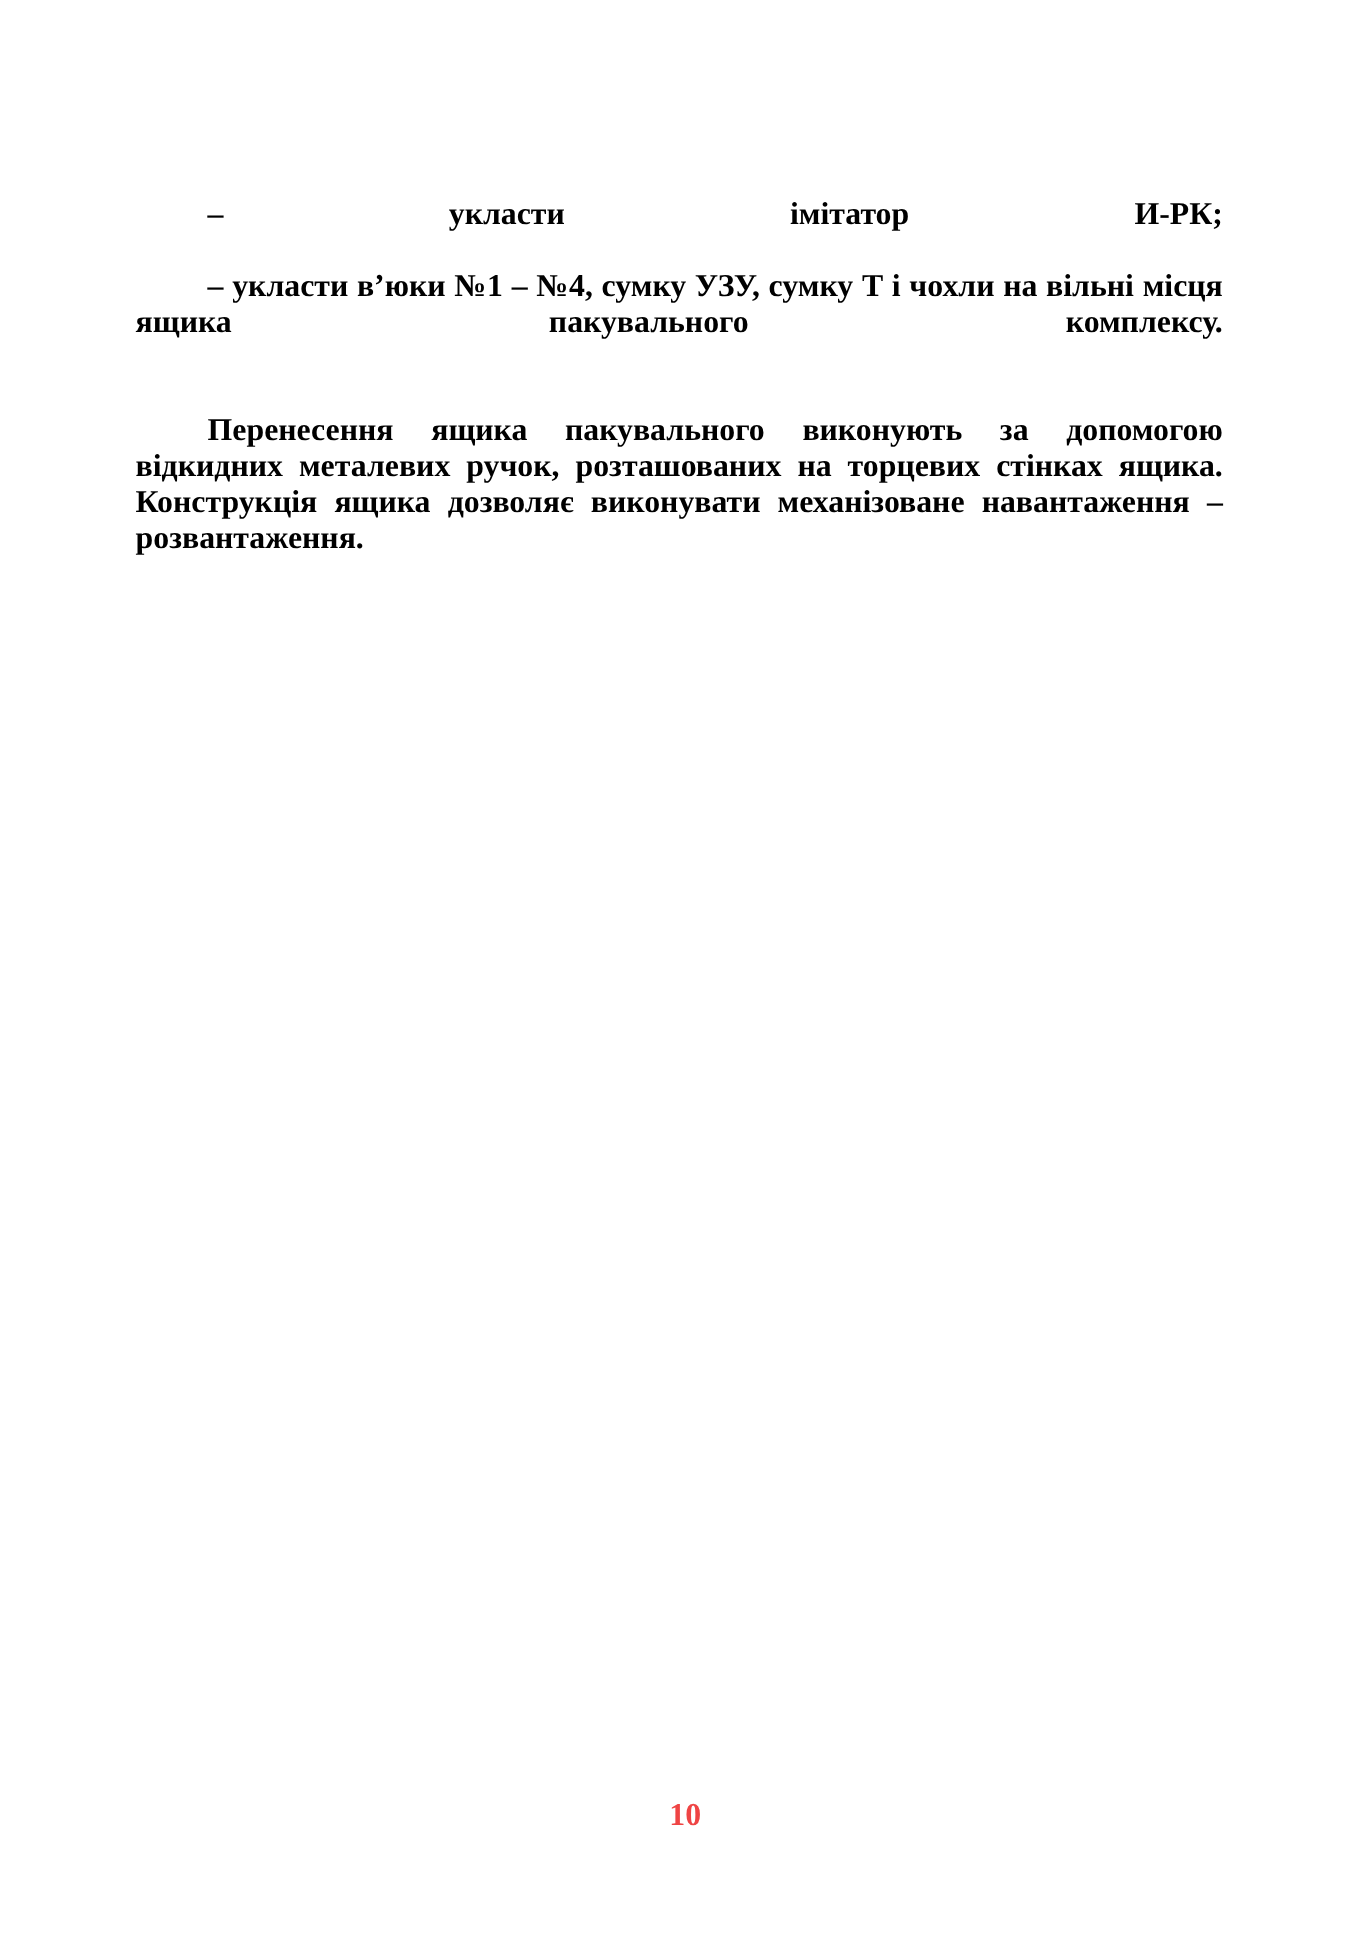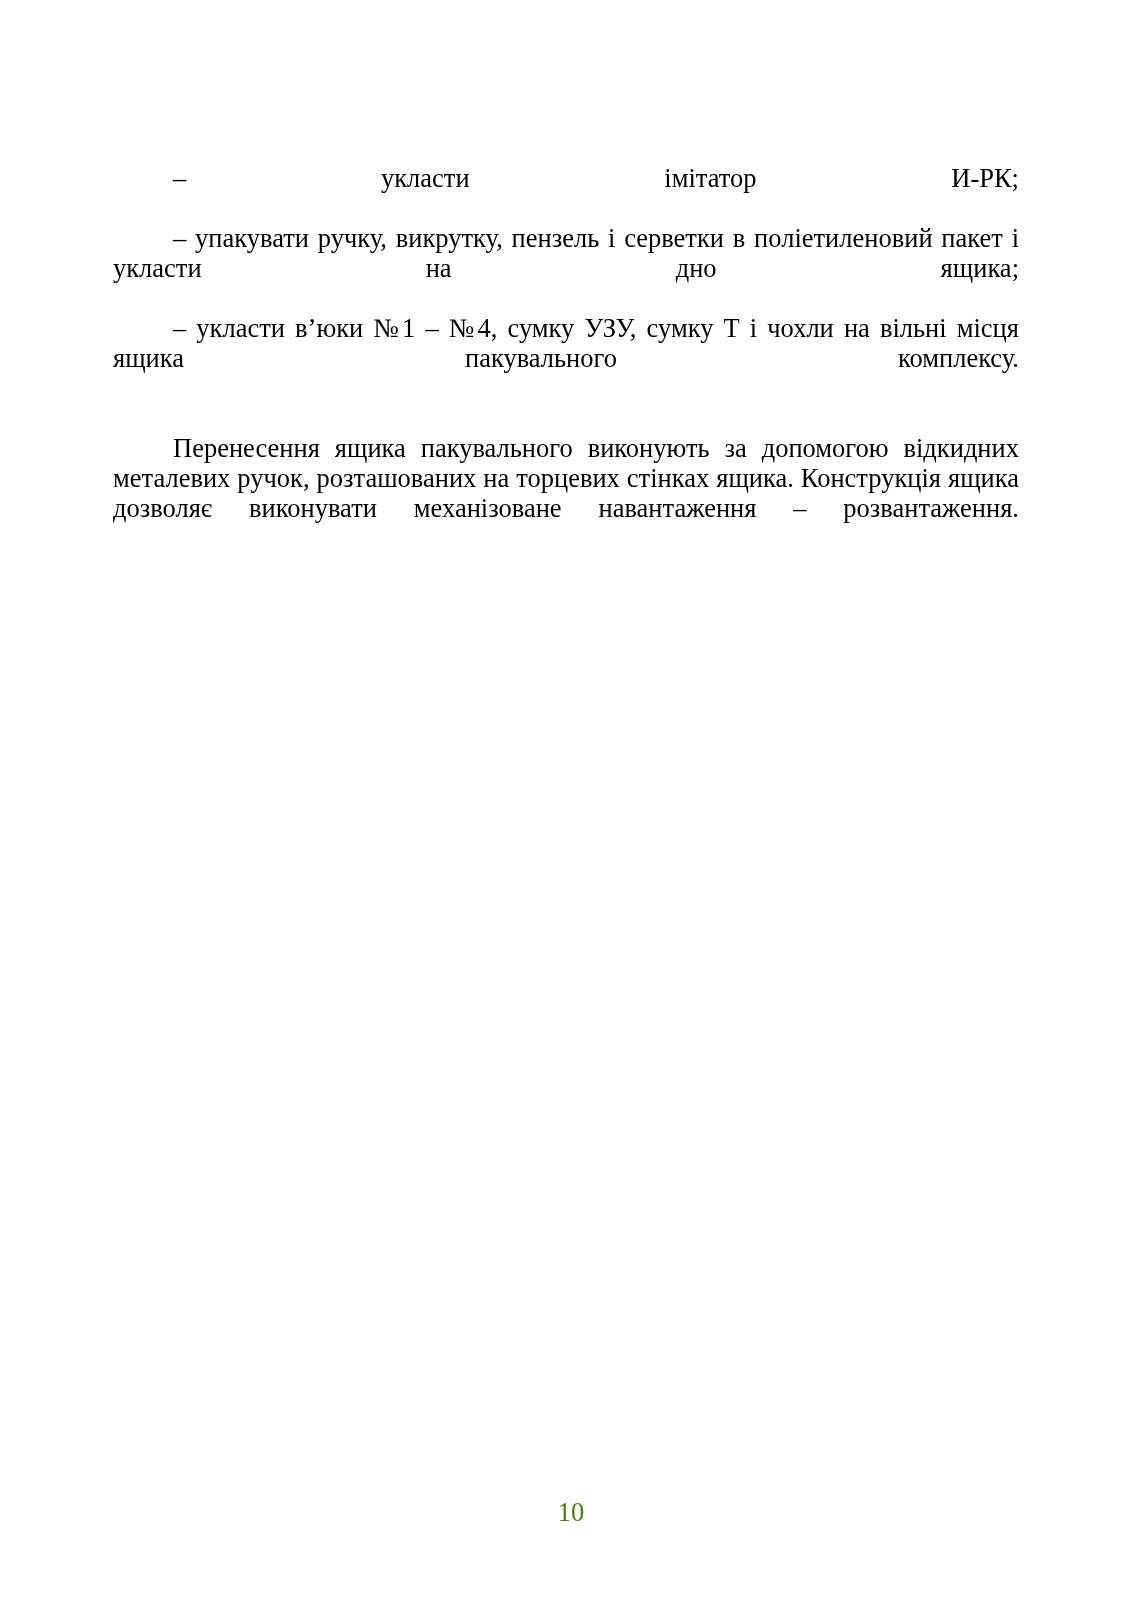--- a/index.html
+++ b/index.html
@@ -11,20 +11,21 @@
 
   .page {
     position: relative;
     width: 1142px;
     height: 1615px;
     background: #ffffff;
     margin: 0 auto;
     overflow: hidden;
     font-family: "Liberation Serif", "DejaVu Serif", serif;
     color: #000000;
+    font-weight: bold;
     -webkit-font-smoothing: antialiased;
   }
 
   .content {
     position: absolute;
     left: 113px;
     top: 163px;
     width: 906px;
   }
 
@@ -52,33 +53,32 @@
 
   .page-number {
     position: absolute;
     left: 0;
     right: 0;
     top: 1497px;
     text-align: center;
     font-family: "Liberation Serif", "DejaVu Serif", serif;
     font-size: 26.5px;
     line-height: 30px;
-    color: #4d7c0f;
+    color: #ef4444;
   }
 </style>
 </head>
 <body>
 
 <div class="page">
 
   <div class="content">
 
     <p class="para">–  укласти імітатор И-РК;</p>
 
-    <p class="para">– упакувати ручку, викрутку, пензель і серветки в поліетиленовий пакет і укласти на дно ящика;</p>
 
 
     <p class="para">– укласти в’юки №1 – №4, сумку УЗУ, сумку Т і чохли  на вільні місця ящика пакувального комплексу.</p>
 
     <div class="gap-line"></div>
 
 
     <p class="para">Перенесення ящика пакувального виконують за допомогою відкидних металевих ручок, розташованих на торцевих стінках ящика. Конструкція ящика дозволяє виконувати механізоване навантаження – розвантаження.</p>
 
     <div class="gap-line"></div>

